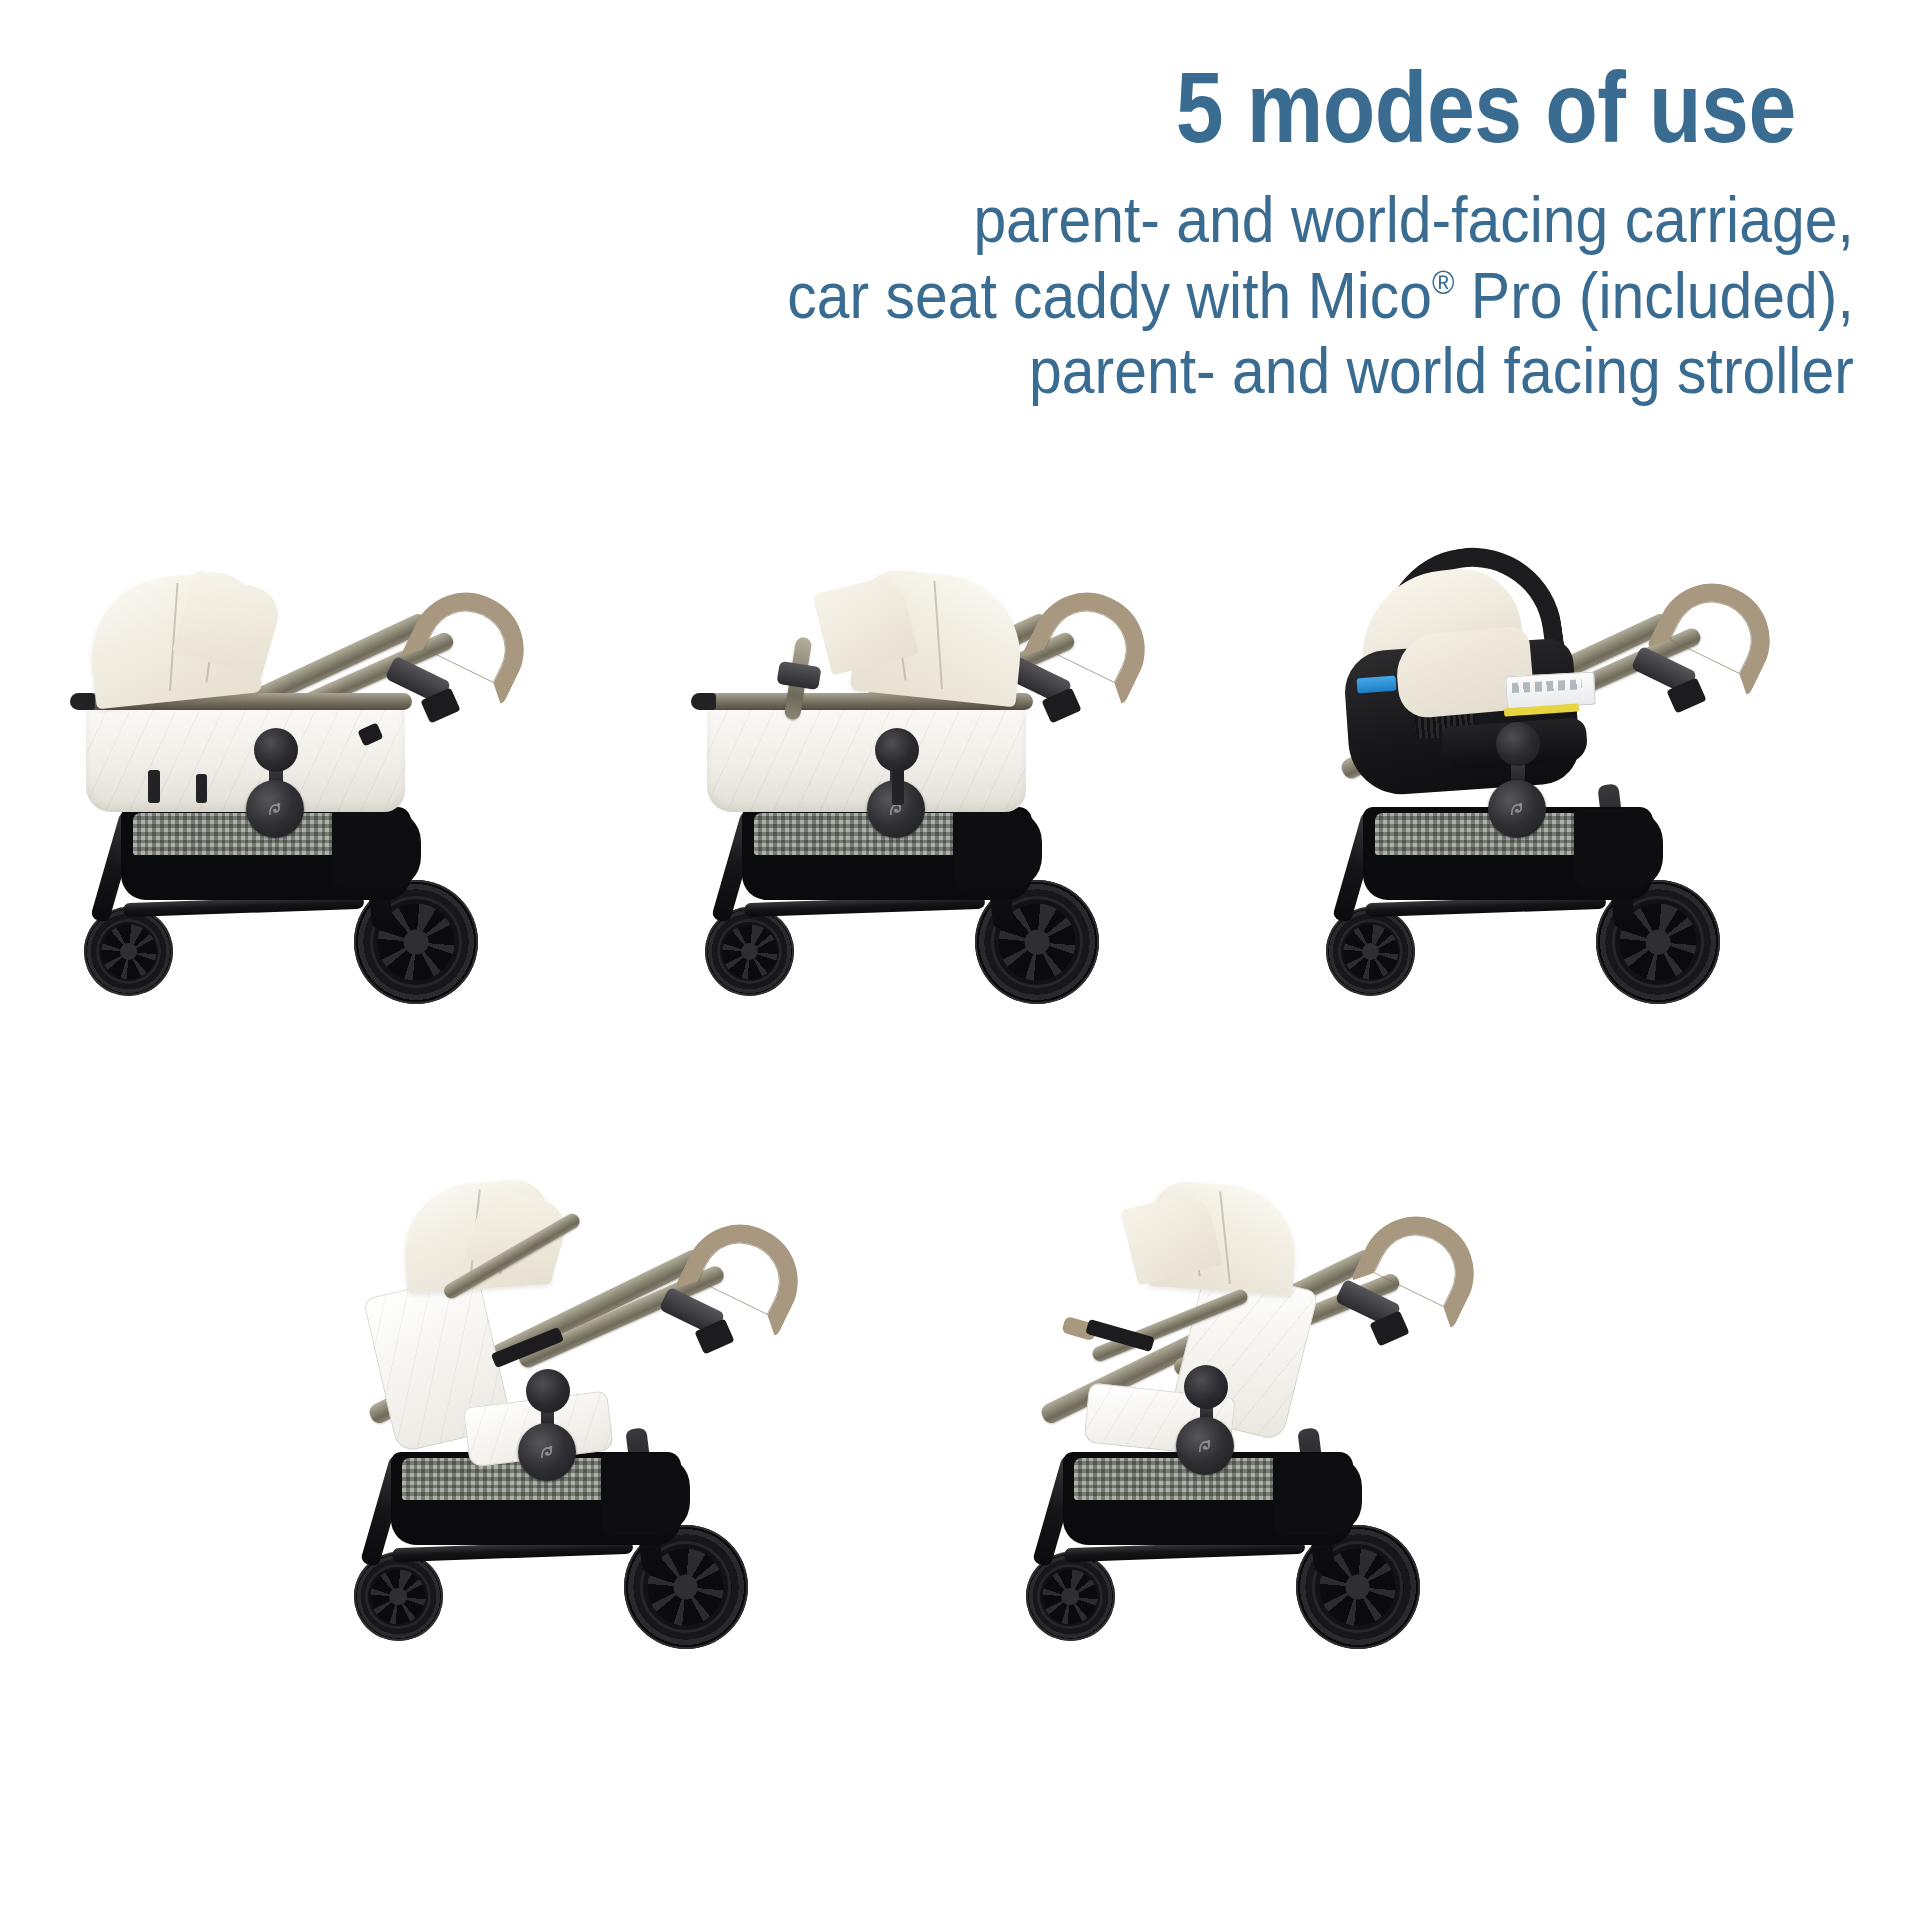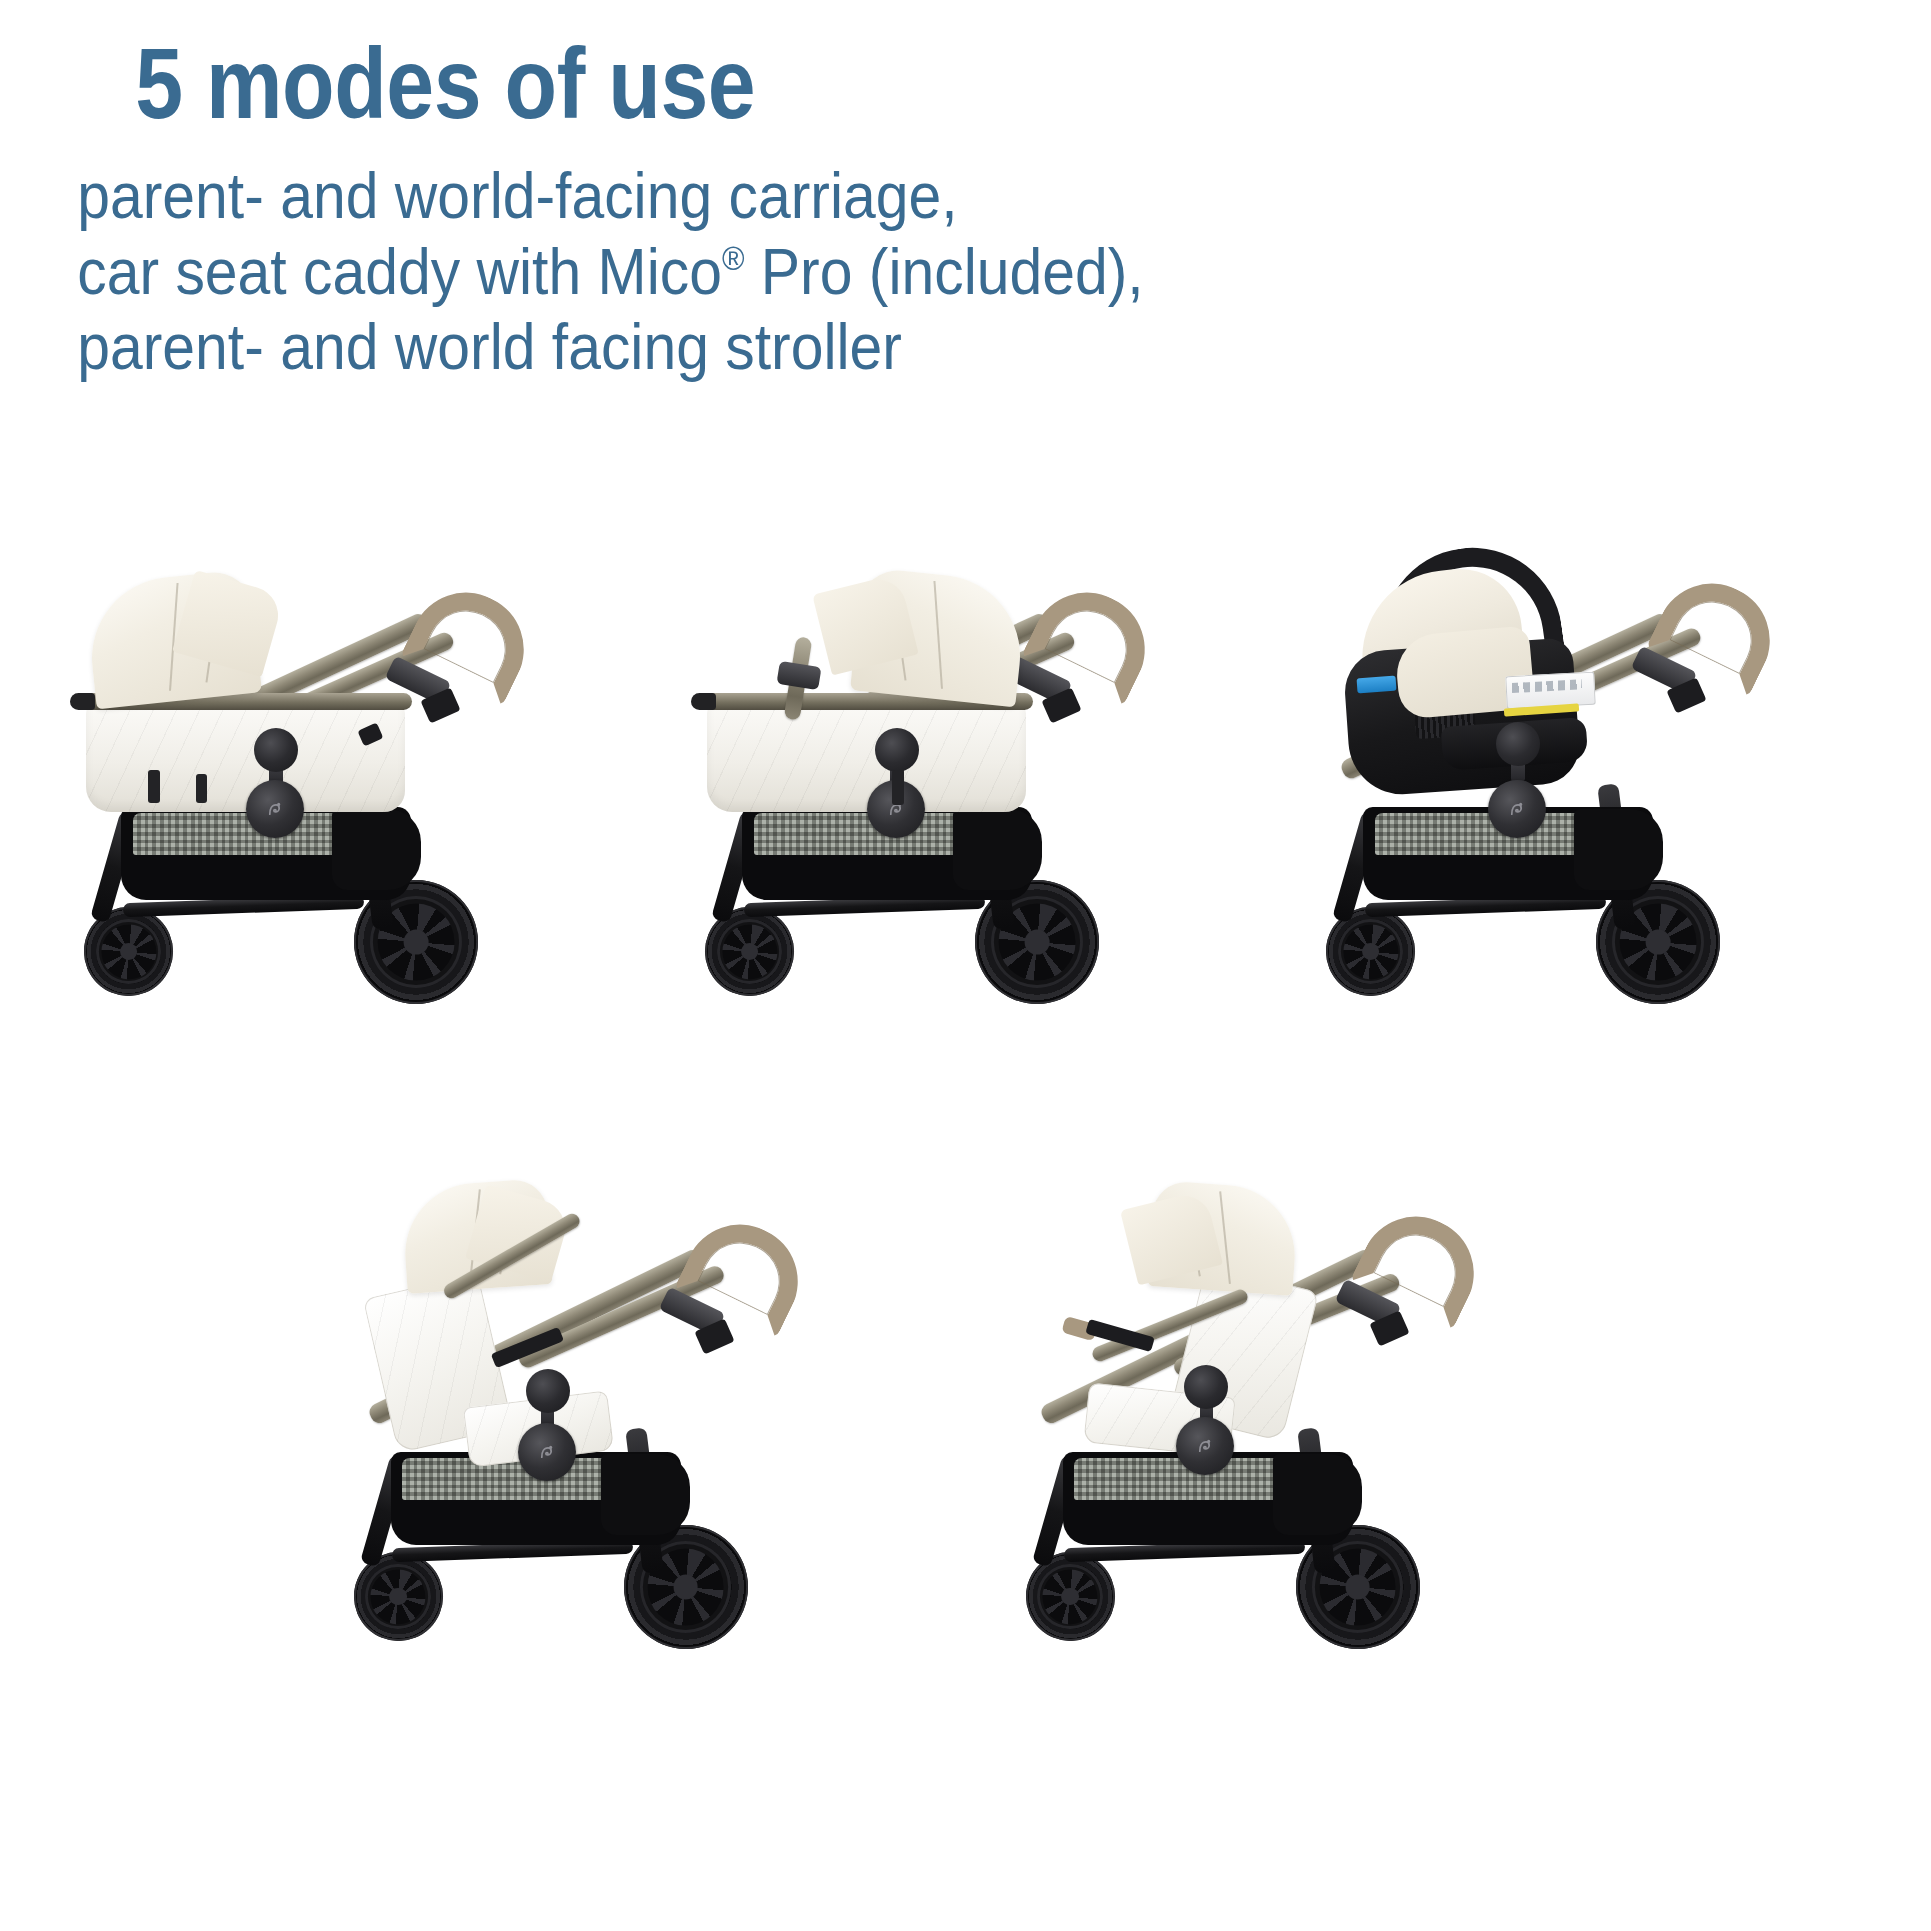--- a/index.html
+++ b/index.html
@@ -7,22 +7,22 @@
     width: 1931px; height: 1931px;
     background: #ffffff;
     font-family: "Liberation Sans", sans-serif;
     overflow: hidden;
   }
   .page { position: relative; width: 1931px; height: 1931px; background:#fff; }
 
   
   .headline {
     width: 100%;
-    text-align: left;
-    padding-top: 32px;
+    text-align: right;
+    padding-top: 56px;
   }
   .title {
     color: #3a6b91;
     font-size: 100px;
     line-height: 1.02;
     font-weight: 700;
     letter-spacing: -0.5px;
     transform: scaleX(0.86);
     transform-origin: center;
   }

